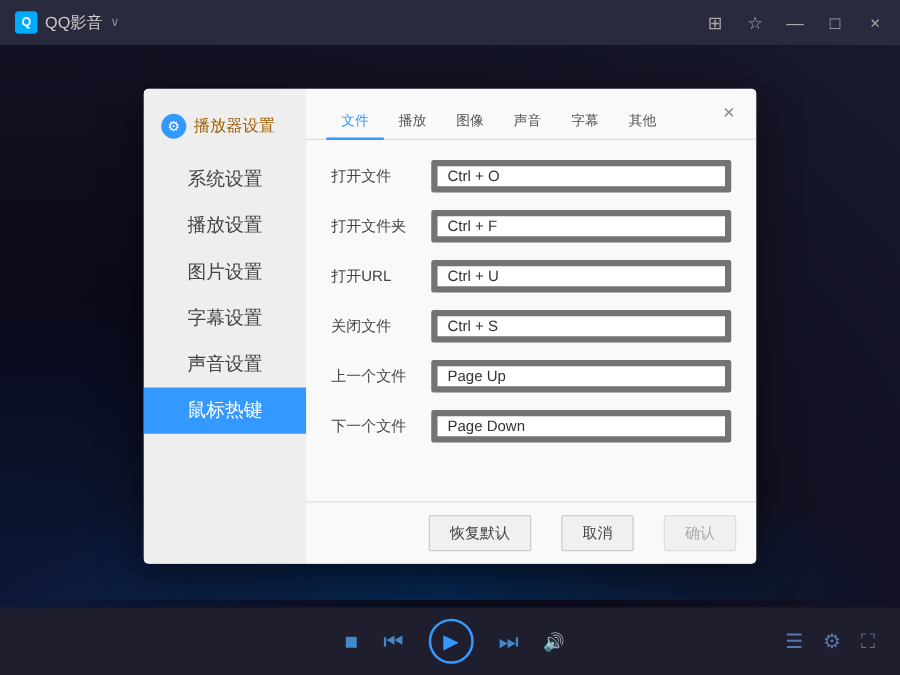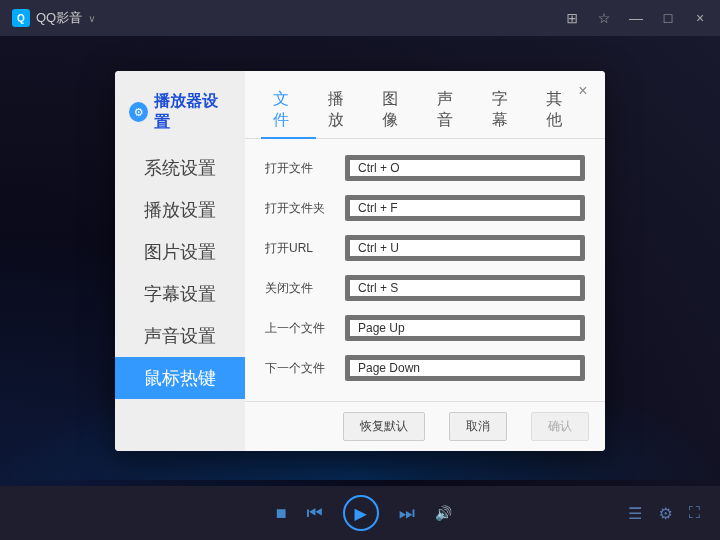--- a/index.html
+++ b/index.html
@@ -199,27 +199,27 @@
       height: 20px;
       background: #3399ff;
       border-radius: 50%;
       display: flex;
       align-items: center;
       justify-content: center;
       color: white;
       font-size: 11px;
     }
     .sidebar-header-text {
-      font-size: 16px;
-      color: #1d4ed8;
-      font-weight: bold;
+      font-size: 13px;
+      color: #a16207;
+      font-weight: normal;
     }
     .sidebar-item {
       padding: 9px 14px;
-      font-size: 18px;
+      font-size: 15px;
       color: #444;
       cursor: pointer;
       text-align: center;
     }
     .sidebar-item.active {
       background: #3399ff;
       color: white;
     }
 
     
@@ -234,21 +234,21 @@
     
     .settings-tabs {
       display: flex;
       align-items: center;
       padding: 12px 16px 0;
       border-bottom: 1px solid #ddd;
       gap: 0;
     }
     .tab-item {
       padding: 6px 12px;
-      font-size: 16px;
+      font-size: 11px;
       color: #555;
       cursor: pointer;
       border-bottom: 2px solid transparent;
       margin-bottom: -1px;
     }
     .tab-item.active {
       color: #3399ff;
       border-bottom: 2px solid #3399ff;
     }
 

